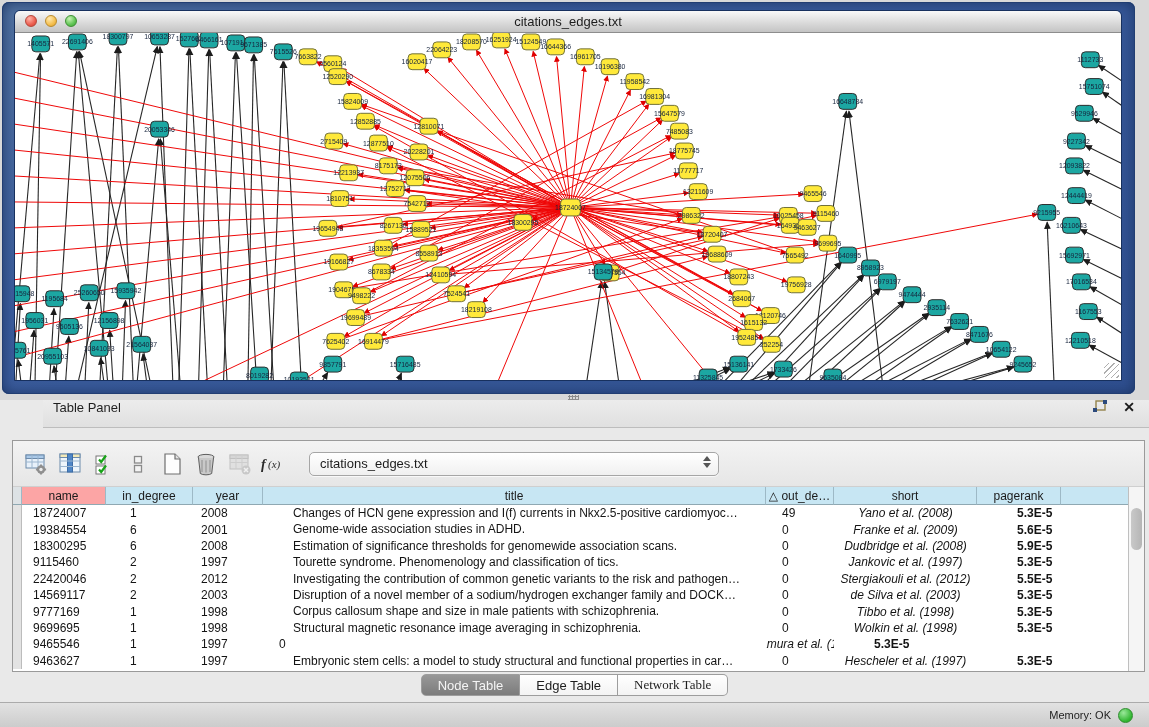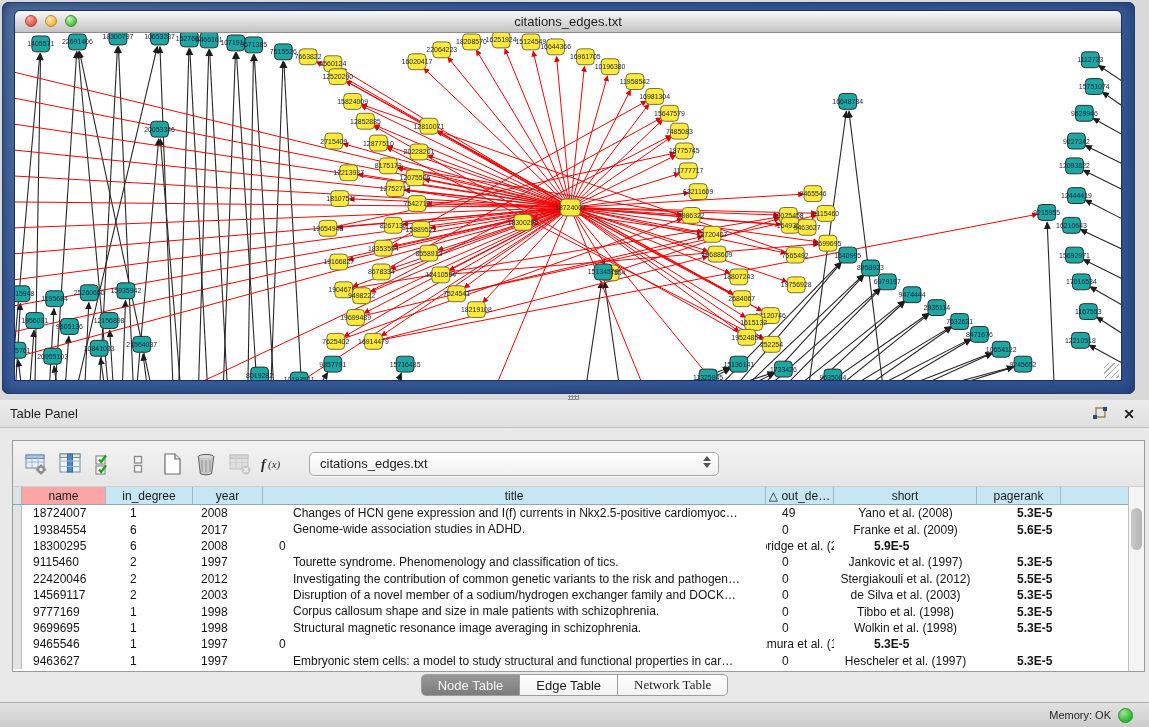--- a/index.html
+++ b/index.html
@@ -27,21 +27,21 @@
   .nc{fill:#1ca7a2;stroke:#2d2d2d;stroke-width:1;}
   .nlabel{font-family:"Liberation Sans",sans-serif;font-size:7px;fill:#16243c;text-anchor:middle;}
   .resize-grip{position:absolute;right:2px;bottom:2px;width:15px;height:15px;
     background:repeating-linear-gradient(135deg,transparent 0 3px,#9a9a9a 3px 4px);opacity:.8;}
   
   .splitter-handle{position:absolute;left:568px;top:395px;width:11px;height:6px;
     background-image:radial-gradient(#8c8c8c 1px,transparent 1.2px);background-size:3px 3px;}
   
   .table-panel{position:absolute;left:0;top:400px;width:1149px;height:327px;background:#e9e9e9;}
   .panel-titlebar{height:27px;background:linear-gradient(#ececec,#e0e0e0);border-bottom:1px solid #bdbdbd;
-    display:flex;align-items:center;}
+    display:flex;align-items:flex-start;margin-left:43px;}
   .panel-title{margin-left:10px;font-size:13px;color:#1f1f1f;}
   .panel-actions{margin-left:auto;margin-right:14px;display:flex;gap:16px;align-items:center;}
   .close-x{font-size:14px;font-weight:bold;color:#1a1a1a;line-height:14px;cursor:default;}
   .table-container{position:absolute;left:12px;top:40px;width:1131px;height:230px;
     background:#fff;border:1px solid #9a9a9a;box-sizing:content-box;}
   .table-toolbar{height:45px;background:linear-gradient(#f3f3f3,#e6e6e6);border-bottom:1px solid #cfcfcf;
     display:flex;align-items:center;padding-left:8px;}
   .tbtn{width:30px;height:28px;display:flex;align-items:center;justify-content:center;margin-right:4px;}
   .combo{margin-left:16px;width:398px;height:22px;background:linear-gradient(#ffffff,#f0f0f0);
     border:1px solid #a6a6a6;border-radius:5px;display:flex;align-items:center;font-size:13px;color:#1c1c1c;
@@ -58,21 +58,21 @@
   .th.filler{border-right:none;}
   .trow{display:grid;grid-template-columns:9px 84px 87px 70px 503px 68px 143px 84px auto;height:16.4px;
     font-size:12px;color:#141414;background:#fff;}
   .td{white-space:nowrap;overflow:hidden;display:flex;align-items:center;}
   .td.c0{background:#e3e3e3;border-right:1px solid #bcbcbc;}
   .td.c1{padding-left:11px;}
   .td.c2{padding-left:24px;}
   .td.c3{padding-left:8px;}
   .td.c4{padding-left:30px;text-overflow:ellipsis;display:block;line-height:16.4px;}
   .td.c5{padding-left:16px;}
-  .td.c6{justify-content:center;}
+  .td.c6{justify-content:center;font-style:italic;}
   .td.c7{padding-left:40px;font-weight:bold;}
   .vscroll{position:absolute;right:0;top:46px;bottom:0;width:15px;background:#f5f5f5;border-left:1px solid #bfbfbf;}
   .vthumb{position:absolute;left:2px;right:2px;top:21px;height:42px;background:linear-gradient(90deg,#c9c9c9,#b5b5b5);border-radius:6px;}
   .bottom-tabs{position:absolute;left:0;right:0;top:274px;display:flex;justify-content:center;}
   .seg{height:22px;box-sizing:border-box;font-size:13px;display:flex;align-items:center;padding:0 16px;
     background:linear-gradient(#ffffff,#f3f3f3);border:1px solid #9d9d9d;border-left:none;color:#1d1d1d;}
   .seg.first{border-left:1px solid #9d9d9d;border-radius:5px 0 0 5px;
     background:linear-gradient(#989898,#7c7c7c);color:#f5f5f5;}
   .seg.last{border-radius:0 5px 5px 0;font-family:Liberation Serif, serif;}
   .status-bar{position:absolute;left:0;bottom:0;width:1149px;height:25px;box-sizing:border-box;
@@ -623,32 +623,33 @@
             <div class="td c4">Changes of HCN gene expression and I(f) currents in Nkx2.5-positive cardiomyoc…</div>
             <div class="td c5">49</div>
             <div class="td c6">Yano et al. (2008)</div>
             <div class="td c7">5.3E-5</div>
             <div class="td c8"></div>
           </div>
           <div class="trow">
             <div class="td c0"></div>
             <div class="td c1">19384554</div>
             <div class="td c2">6</div>
-            <div class="td c3">2017</div>
+            <div class="td c3">2001</div>
             <div class="td c4">Genome-wide association studies in ADHD.</div>
             <div class="td c5">0</div>
             <div class="td c6">Franke et al. (2009)</div>
             <div class="td c7">5.6E-5</div>
             <div class="td c8"></div>
           </div>
           <div class="trow">
             <div class="td c0"></div>
             <div class="td c1">18300295</div>
             <div class="td c2">6</div>
             <div class="td c3">2008</div>
+            <div class="td c4">Estimation of significance thresholds for genomewide association scans.</div>
             <div class="td c5">0</div>
             <div class="td c6">Dudbridge et al. (2008)</div>
             <div class="td c7">5.9E-5</div>
             <div class="td c8"></div>
           </div>
           <div class="trow">
             <div class="td c0"></div>
             <div class="td c1">9115460</div>
             <div class="td c2">2</div>
             <div class="td c3">1997</div>

